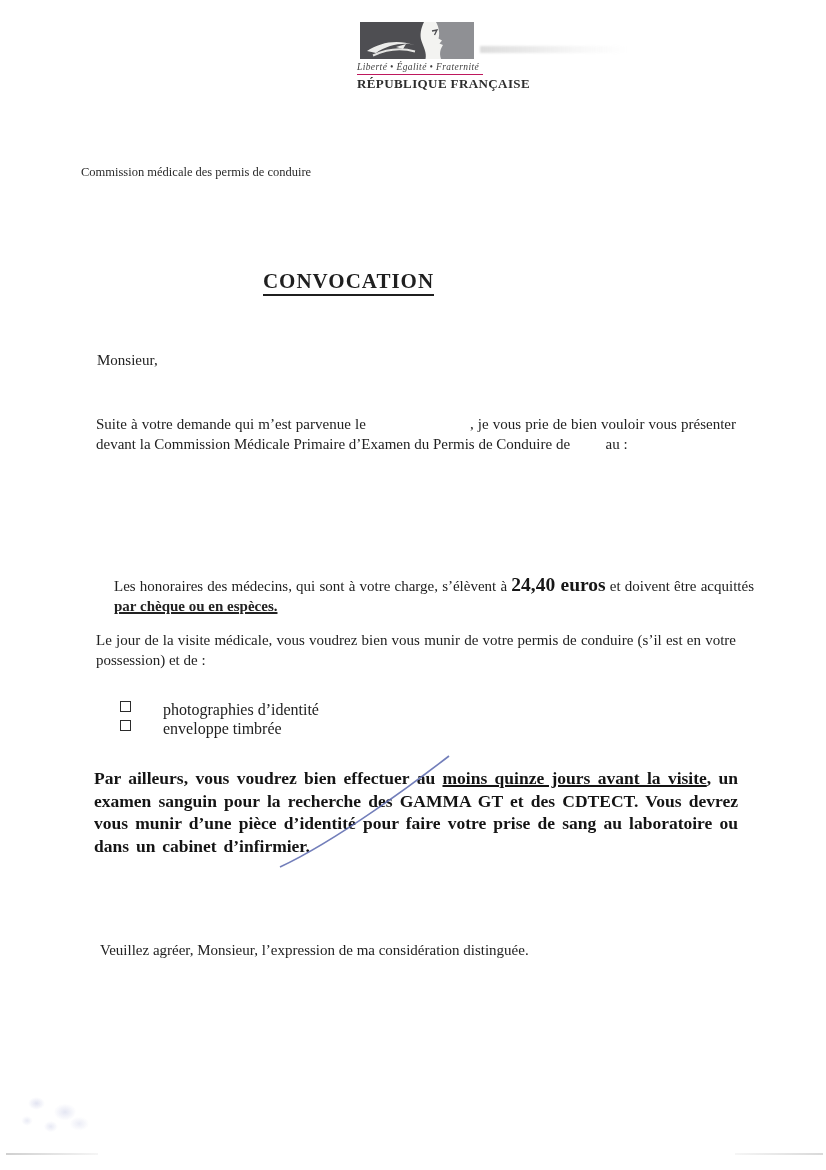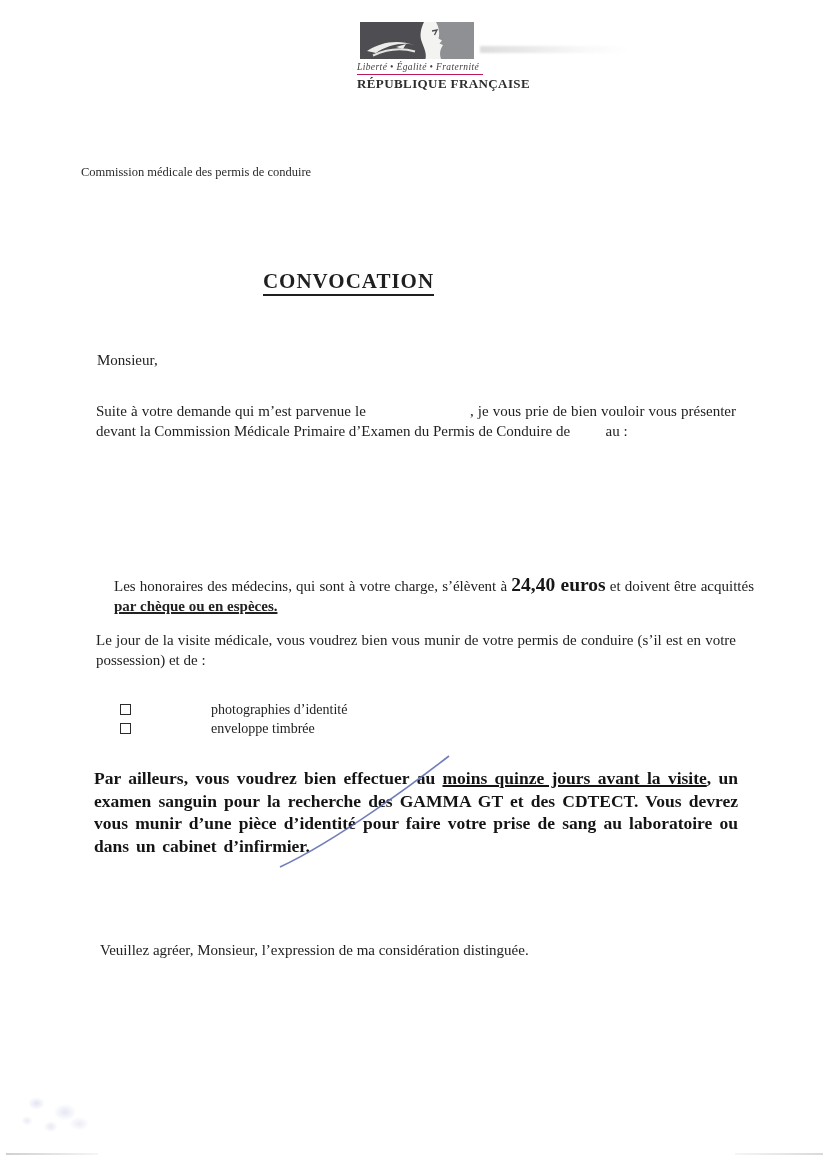--- a/index.html
+++ b/index.html
@@ -27,31 +27,31 @@
   }
   
   .service{position:absolute;left:81px;top:165px;font-size:12.5px;color:#2a2a2a;}
   .title{
     position:absolute;left:0;top:269px;width:697px;margin:0;
     text-align:center;font-size:21px;font-weight:bold;letter-spacing:1px;color:#1f1f1f;
   }
   .title .title-inner{border-bottom:2.5px solid #1f1f1f;padding-bottom:1px;}
   .salutation{position:absolute;left:97px;top:352px;font-size:15px;margin:0;}
   .para{margin:0;font-size:15px;line-height:20px;text-align:justify;}
-  .intro{position:absolute;left:96px;top:401px;width:640px;}
+  .intro{position:absolute;left:96px;top:414px;width:640px;}
   .blank{display:inline-block;height:1px;}
   .blank-date{width:100px;}
   .blank-city{width:28px;}
   .blank-tel{width:80px;}
   .fees{position:absolute;left:114px;top:575px;width:640px;}
   .amount{font-weight:bold;font-size:19.5px;color:#171717;}
   .pay-bold{font-weight:bold;text-decoration:underline;text-decoration-thickness:1.5px;}
   .visit{position:absolute;left:96px;top:630px;width:640px;}
   .checklist{position:absolute;left:120px;top:701px;}
-  .check-item{display:flex;align-items:center;font-size:14px;line-height:17.5px;margin-bottom:1px;gap:48px;}
+  .check-item{display:flex;font-size:16px;line-height:17.5px;margin-bottom:1px;}
   .checkbox{
     display:inline-block;width:9px;height:9px;
     border:1.6px solid #2b2b2b;margin-right:32px;flex:0 0 auto;background:#fff;
   }
   .blood{
     position:absolute;left:94px;top:767px;width:644px;
     font-weight:bold;font-size:17.5px;line-height:22.5px;color:#141414;
     text-align:justify;word-spacing:2.5px;
   }
   .u{text-decoration:underline;text-decoration-thickness:1.6px;}

